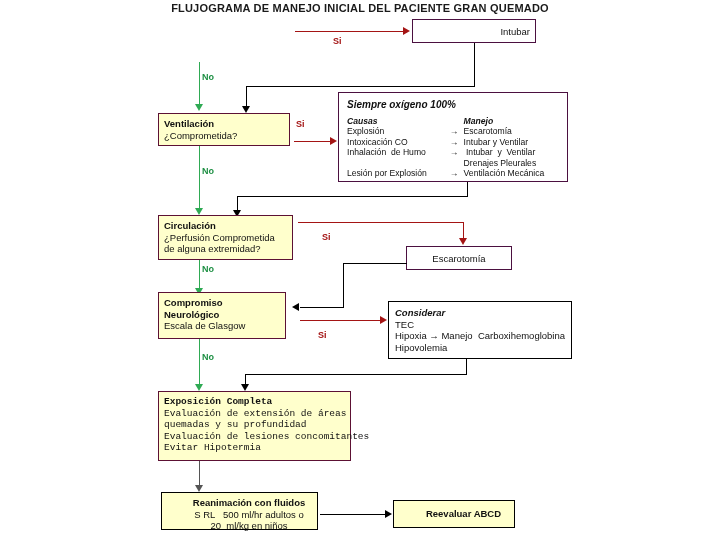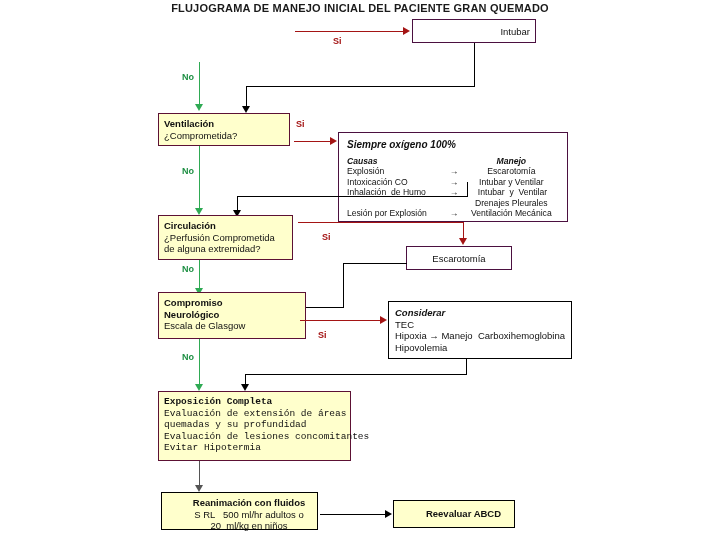--- a/index.html
+++ b/index.html
@@ -60,30 +60,30 @@
   .a-red.ar-down{border-left-color:transparent;border-right-color:transparent;}
   .a-red.ar-right{border-top-color:transparent;border-bottom-color:transparent;}
   .a-black{border-top-color:#000;border-left-color:#000;border-right-color:#000;}
   .a-black.ar-down{border-left-color:transparent;border-right-color:transparent;}
   .a-black.ar-right{border-top-color:transparent;border-bottom-color:transparent;}
   .a-black.ar-left{border-top-color:transparent;border-bottom-color:transparent;}
   .a-gray{border-top-color:#555;}
   .a-gray.ar-down{border-left-color:transparent;border-right-color:transparent;}
 
   .lbl{position:absolute;font-size:9px;font-weight:bold;}
-  .lbl-no{color:#1d8f43;}
+  .lbl-no{color:#1d8f43;margin-left:20px;}
   .lbl-si{color:#a41414;}
 
   
   .oxy-head{font-style:italic;font-weight:bold;font-size:10px;margin-bottom:5px;display:block;}
   .oxy-tbl{display:table;width:100%;font-size:8.6px;line-height:10.6px;}
   .oxy-row{display:table-row;}
   .oxy-c1{display:table-cell;width:46%;white-space:pre;}
   .oxy-c2{display:table-cell;width:9%;text-align:center;}
-  .oxy-c3{display:table-cell;width:45%;white-space:pre;text-align:center;}
+  .oxy-c3{display:table-cell;width:45%;white-space:pre;}
   .oxy-hdr .oxy-c1,.oxy-hdr .oxy-c3{font-style:italic;font-weight:bold;}
 </style>
 </head>
 <body>
 
 <div id="canvas">
 
   <div class="title">FLUJOGRAMA DE MANEJO INICIAL DEL PACIENTE GRAN QUEMADO</div>
 
 
@@ -106,21 +106,21 @@
 
   <div class="box yellow bd-maroon" style="left:158px;top:113px;width:132px;height:33px;">
     <span class="ln b">Ventilación</span>
     <span class="ln">¿Comprometida?</span>
   </div>
 
   <div class="ln-h red" style="left:294px;top:141px;width:36px;"></div>
   <div class="arrow ar-right a-red" style="left:330px;top:136.5px;"></div>
   <div class="lbl lbl-si" style="left:296px;top:119px;">Si</div>
 
-  <div class="box white bd-purple" style="left:338px;top:92px;width:230px;height:90px;padding:6px 8px;margin-top:40px;">
+  <div class="box white bd-purple" style="left:338px;top:92px;width:230px;height:90px;padding:6px 8px;">
     <span class="oxy-head">Siempre oxígeno 100%</span>
     <div class="oxy-tbl">
       <div class="oxy-row oxy-hdr">
         <span class="oxy-c1">Causas</span>
         <span class="oxy-c2"></span>
         <span class="oxy-c3">Manejo</span>
       </div>
       <div class="oxy-row">
         <span class="oxy-c1">Explosión</span>
         <span class="oxy-c2">→</span>
@@ -175,21 +175,21 @@
 
   <div class="ln-h black" style="left:343px;top:263px;width:64px;"></div>
   <div class="ln-v black" style="left:343px;top:263px;height:44px;"></div>
   <div class="ln-h black" style="left:300px;top:307px;width:44px;"></div>
   <div class="arrow ar-left a-black" style="left:292px;top:302.5px;"></div>
 
   <div class="ln-v green" style="left:199px;top:260px;height:32px;"></div>
   <div class="arrow ar-down a-green" style="left:194.5px;top:288px;"></div>
   <div class="lbl lbl-no" style="left:182px;top:264px;">No</div>
 
-  <div class="box yellow bd-maroon" style="left:158px;top:292px;width:148px;height:47px;">
+  <div class="box yellow bd-maroon" style="left:158px;top:292px;width:128px;height:47px;">
     <span class="ln b">Compromiso</span>
     <span class="ln b">Neurológico</span>
     <span class="ln">Escala de Glasgow</span>
   </div>
 
   <div class="ln-h red" style="left:300px;top:320px;width:80px;"></div>
   <div class="arrow ar-right a-red" style="left:380px;top:315.5px;"></div>
   <div class="lbl lbl-si" style="left:318px;top:330px;">Si</div>
 
   <div class="box white bd-black" style="left:388px;top:301px;width:184px;height:58px;padding:5px 6px;">

